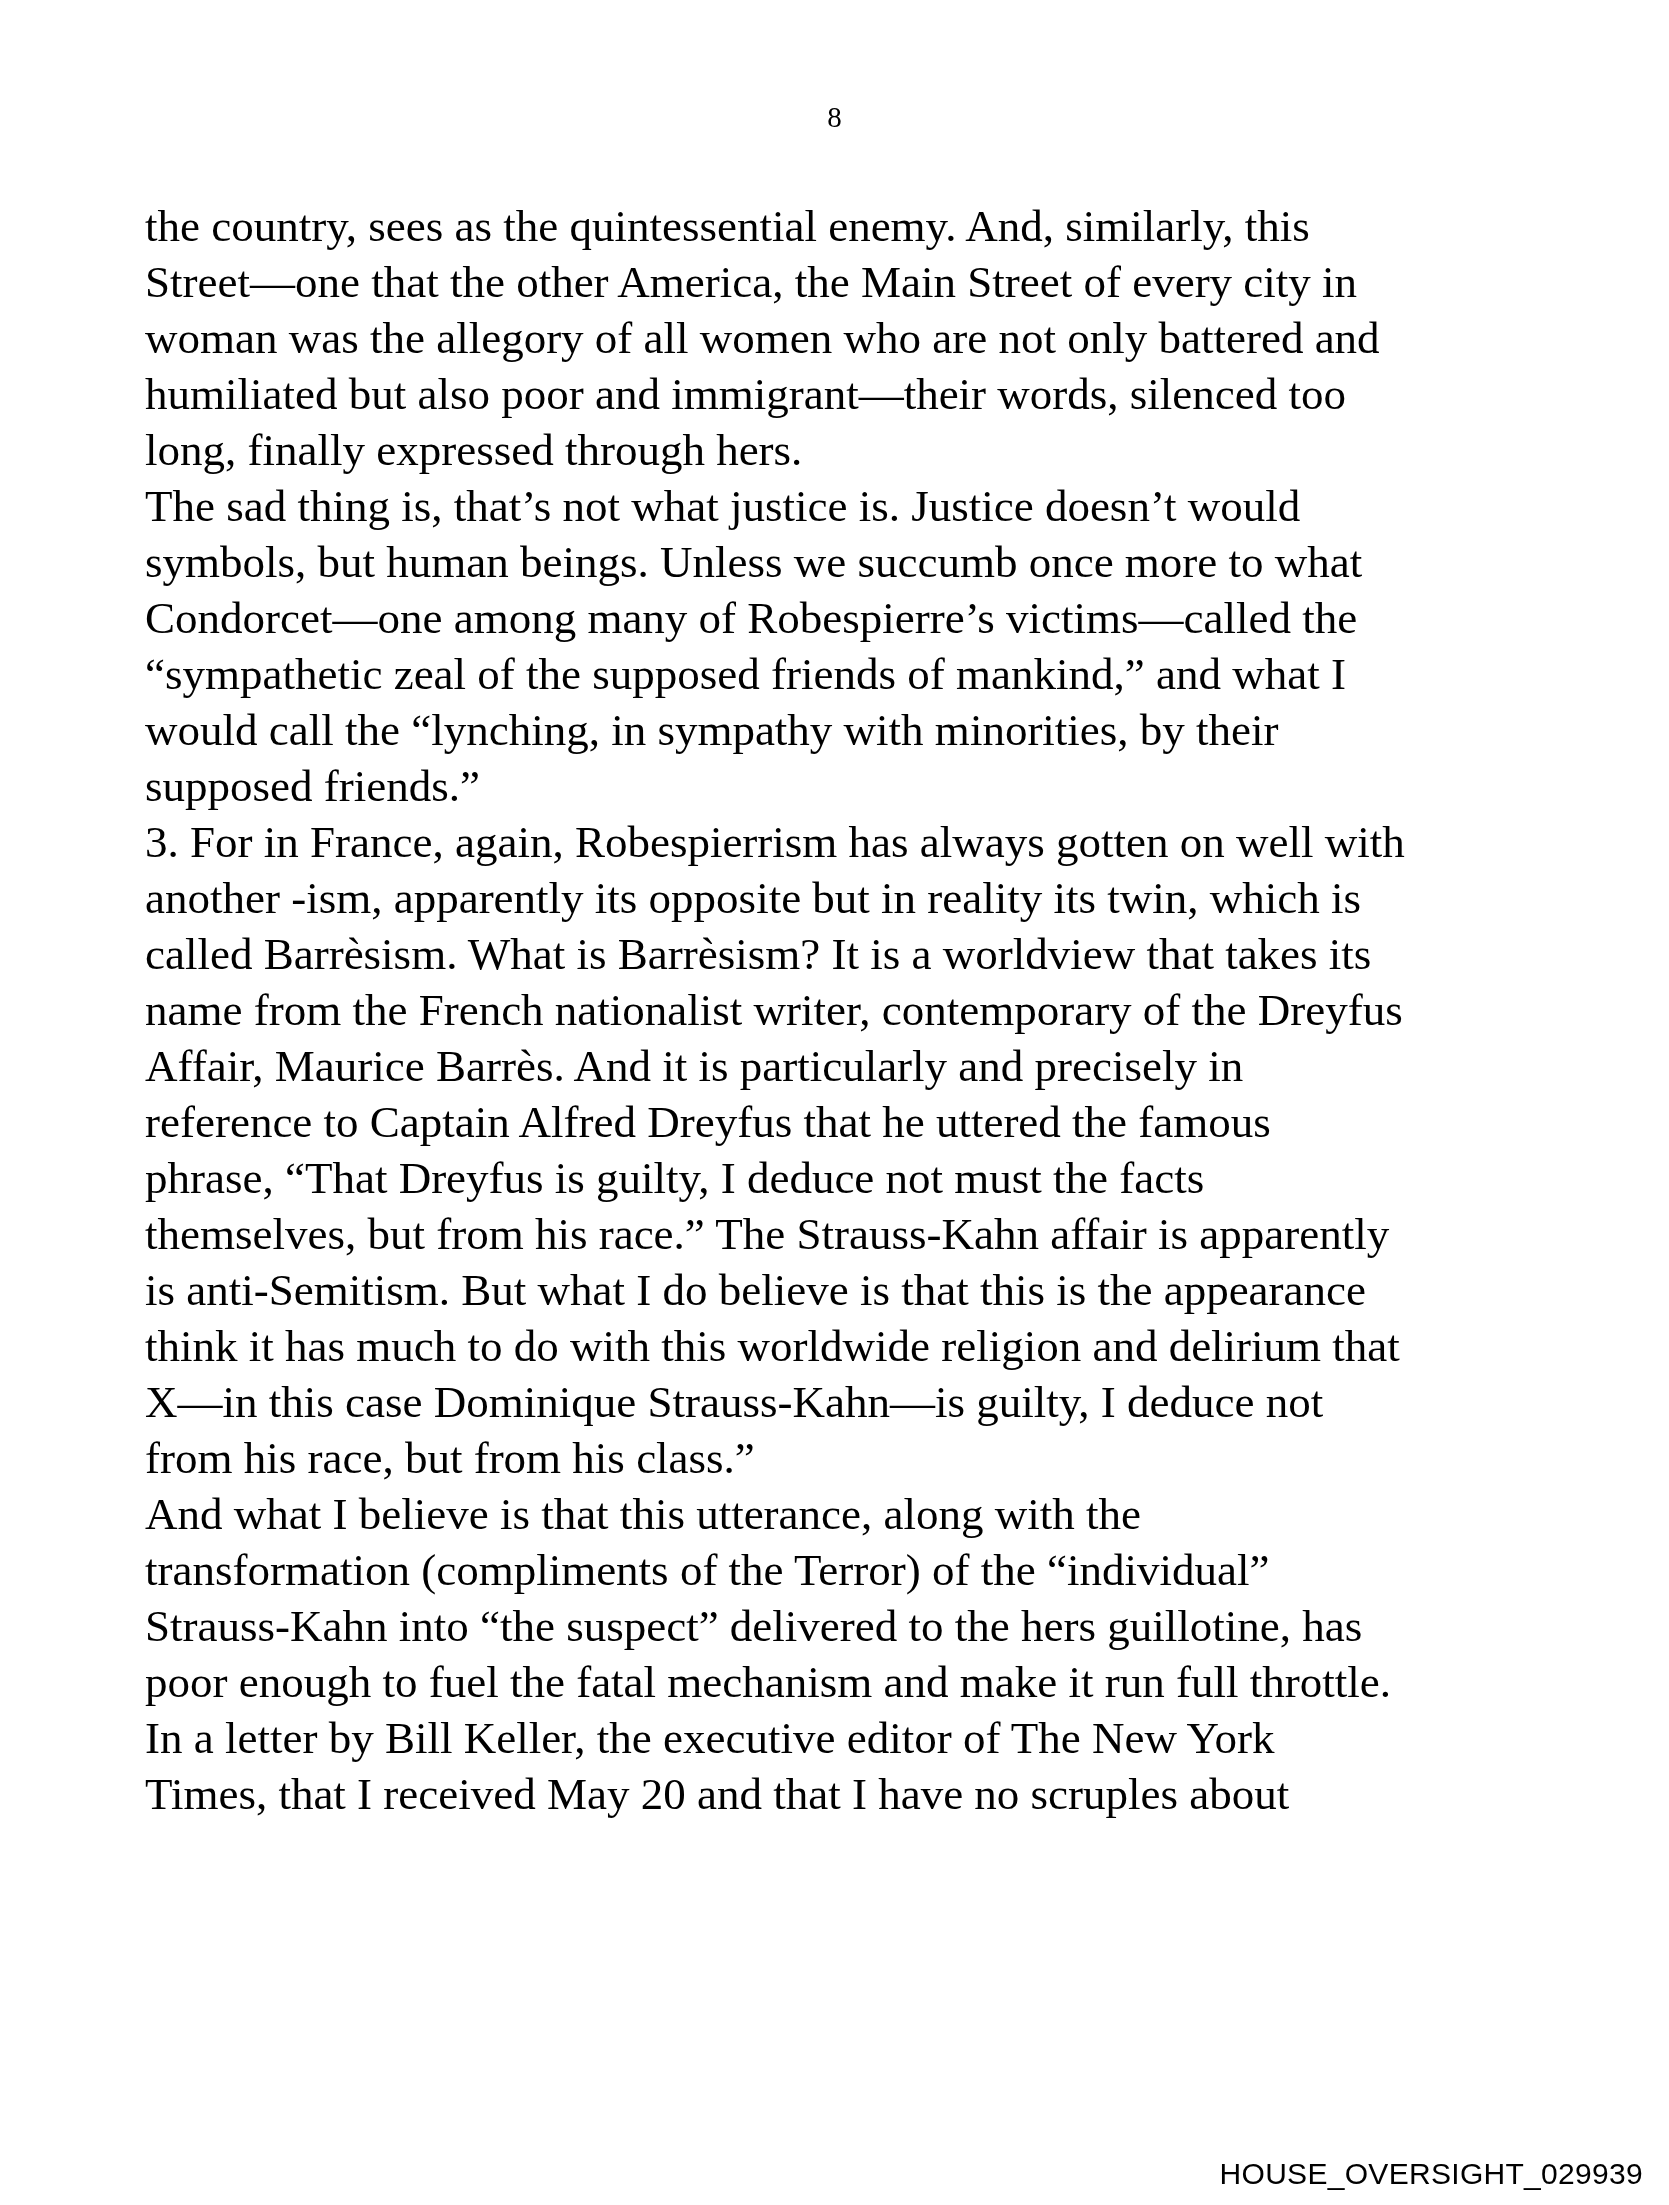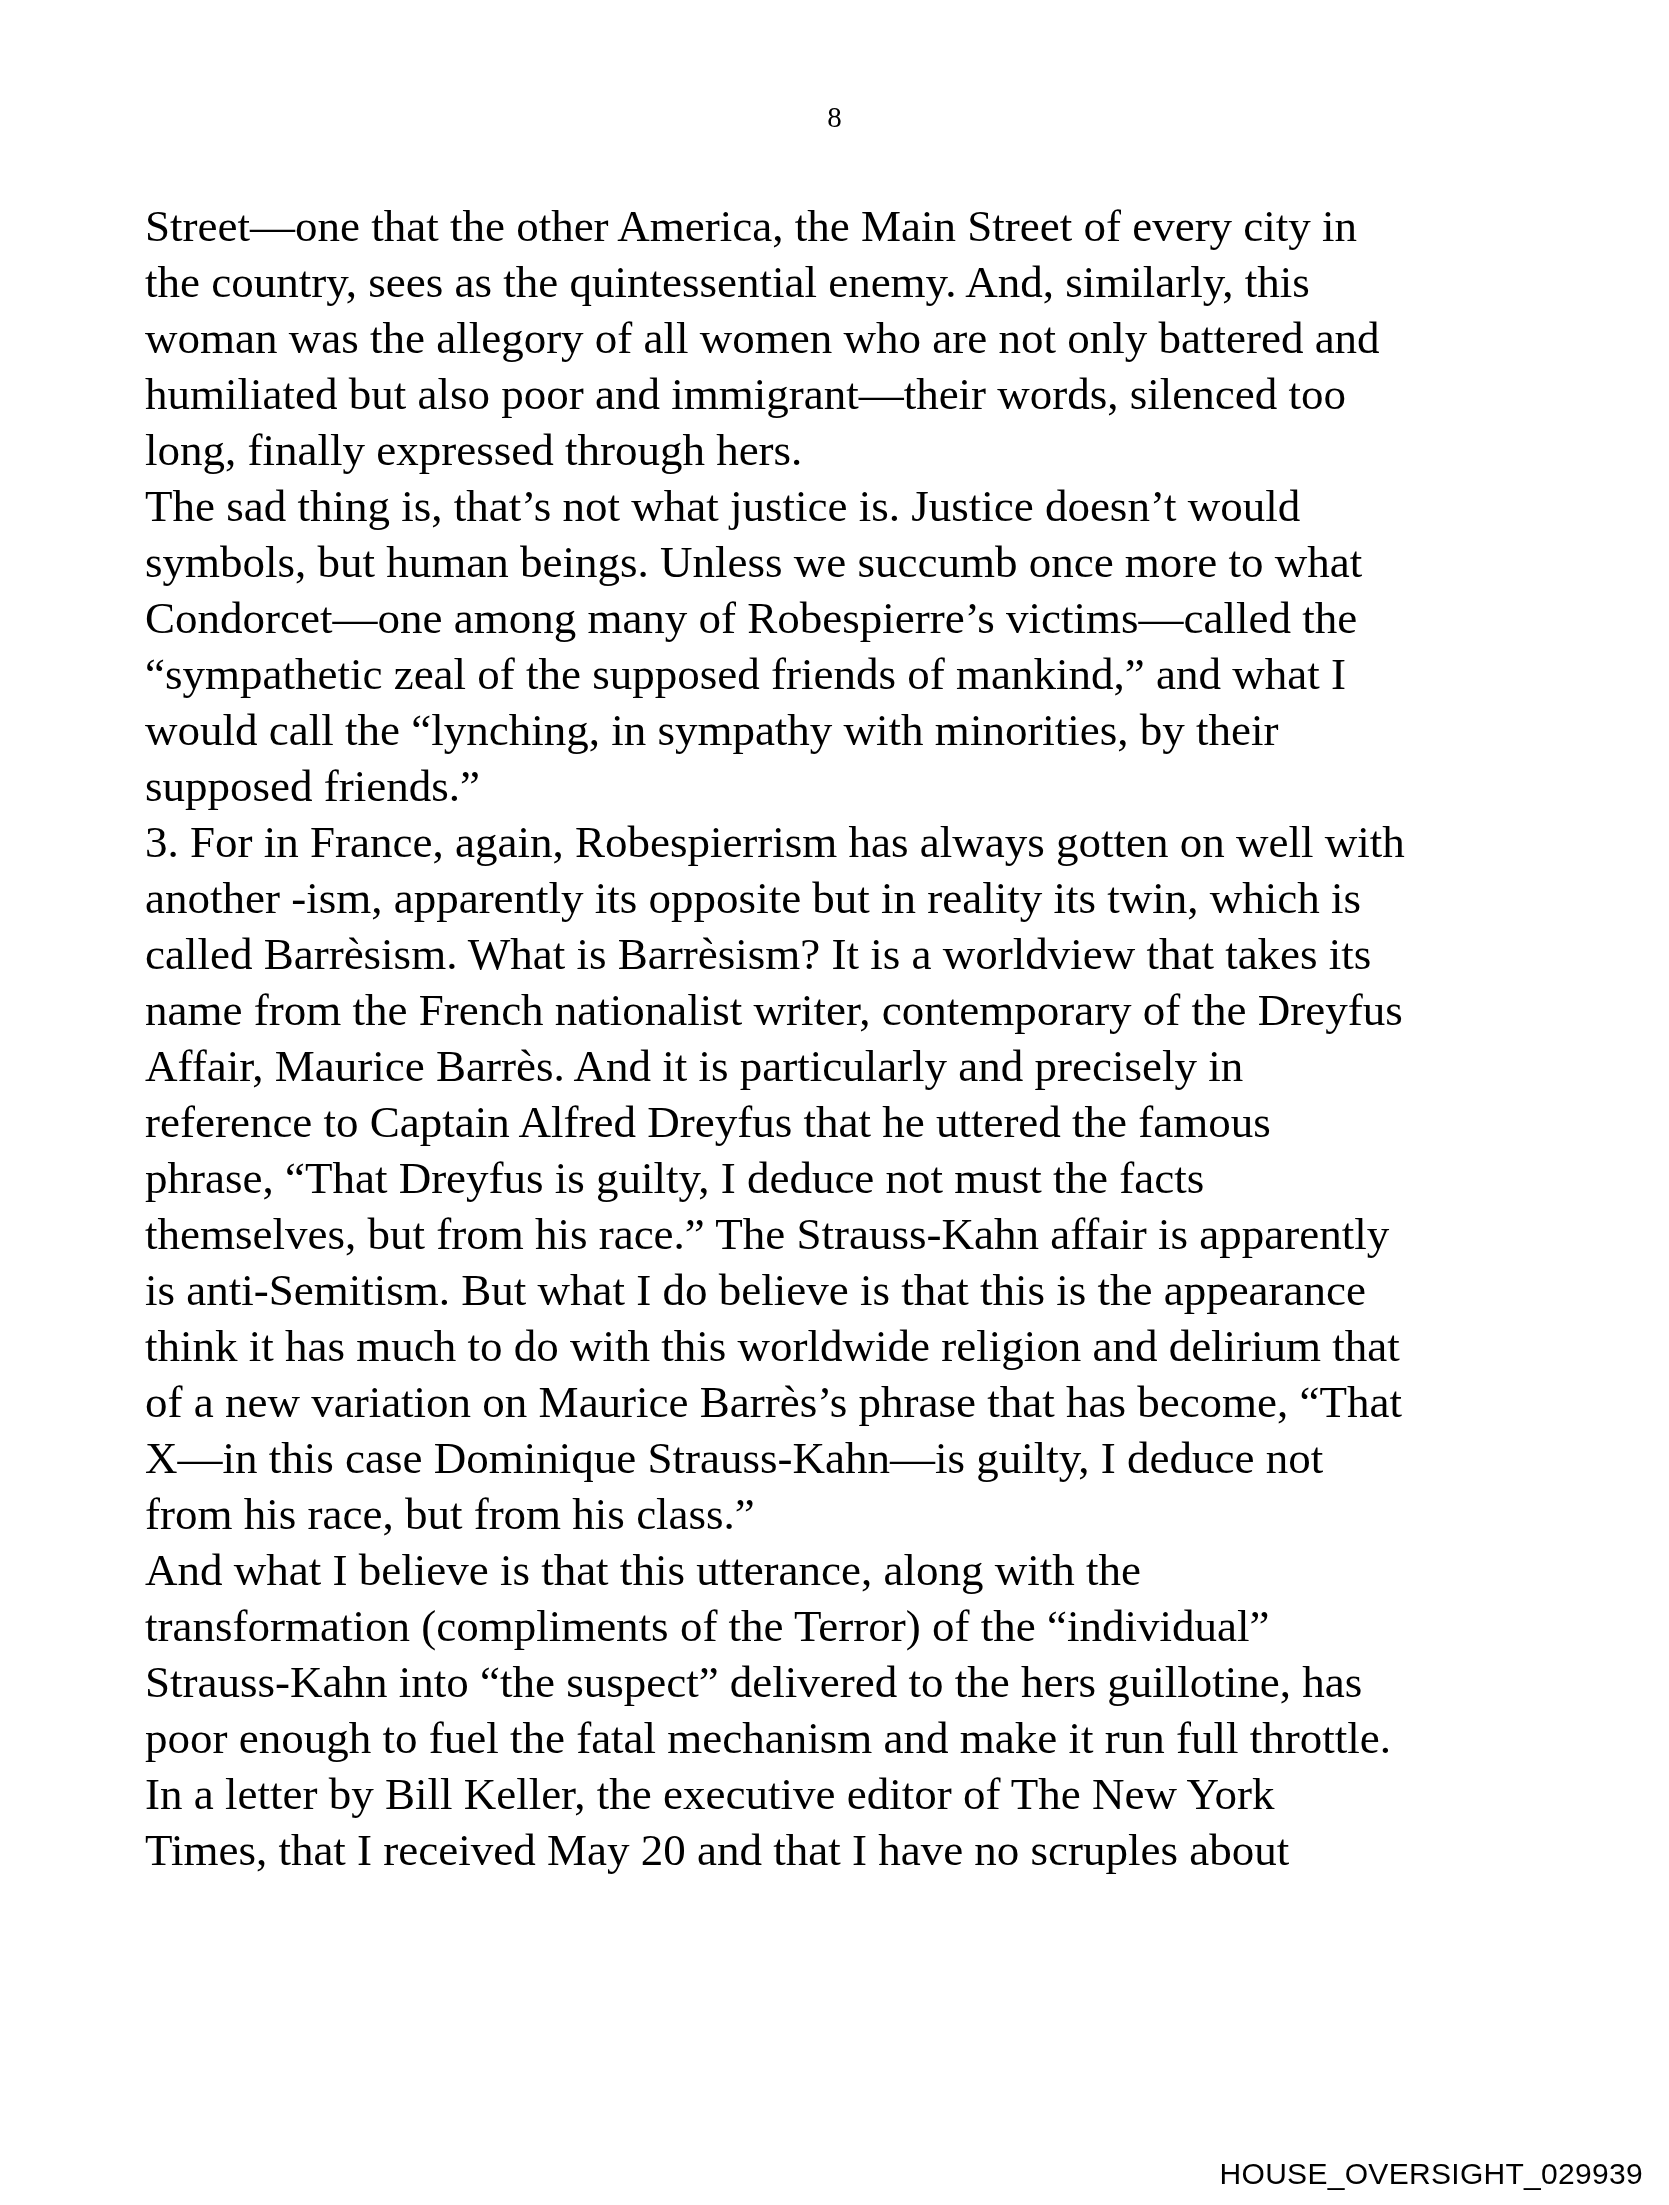--- a/index.html
+++ b/index.html
@@ -47,42 +47,41 @@
       line-height: 39px;
       letter-spacing: 0.3px;
     }
   </style>
 </head>
 <body>
 
 <div class="page-number">8</div>
 
 <div class="body-text">
+  <span class="line">the country, sees as the quintessential enemy. And, similarly, this</span>
   <span class="line">Street—one that the other America, the Main Street of every city in</span>
-  <span class="line">the country, sees as the quintessential enemy. And, similarly, this</span>
   <span class="line">woman was the allegory of all women who are not only battered and</span>
   <span class="line">humiliated but also poor and immigrant—their words, silenced too</span>
   <span class="line">long, finally expressed through hers.</span>
   <span class="line">The sad thing is, that’s not what justice is. Justice doesn’t would</span>
   <span class="line">symbols, but human beings. Unless we succumb once more to what</span>
   <span class="line">Condorcet—one among many of Robespierre’s victims—called the</span>
   <span class="line">“sympathetic zeal of the supposed friends of mankind,” and what I</span>
   <span class="line">would call the “lynching, in sympathy with minorities, by their</span>
   <span class="line">supposed friends.”</span>
   <span class="line">3. For in France, again, Robespierrism has always gotten on well with</span>
   <span class="line">another -ism, apparently its opposite but in reality its twin, which is</span>
   <span class="line">called Barrèsism. What is Barrèsism? It is a worldview that takes its</span>
   <span class="line">name from the French nationalist writer, contemporary of the Dreyfus</span>
   <span class="line">Affair, Maurice Barrès. And it is particularly and precisely in</span>
   <span class="line">reference to Captain Alfred Dreyfus that he uttered the famous</span>
   <span class="line">phrase, “That Dreyfus is guilty, I deduce not must the facts</span>
   <span class="line">themselves, but from his race.”  The Strauss-Kahn affair is apparently</span>
   <span class="line">is anti-Semitism.  But what I do believe is that this is the appearance</span>
   <span class="line">think it has much to do with this worldwide religion and delirium that</span>
-  <span class="line">of a new variation on Maurice Barrès’s phrase that has become, “That</span>
   <span class="line">X—in this case Dominique Strauss-Kahn—is guilty, I deduce not</span>
   <span class="line">from his race, but from his class.”</span>
   <span class="line">And what I believe is that this utterance, along with the</span>
   <span class="line">transformation (compliments of the Terror) of the “individual”</span>
   <span class="line">Strauss-Kahn into “the suspect” delivered to the hers guillotine, has</span>
   <span class="line">poor enough to fuel the fatal mechanism and make it run full throttle.</span>
   <span class="line">In a letter by Bill Keller, the executive editor of The New York</span>
   <span class="line">Times, that I received May 20 and that I have no scruples about</span>
 </div>
 

